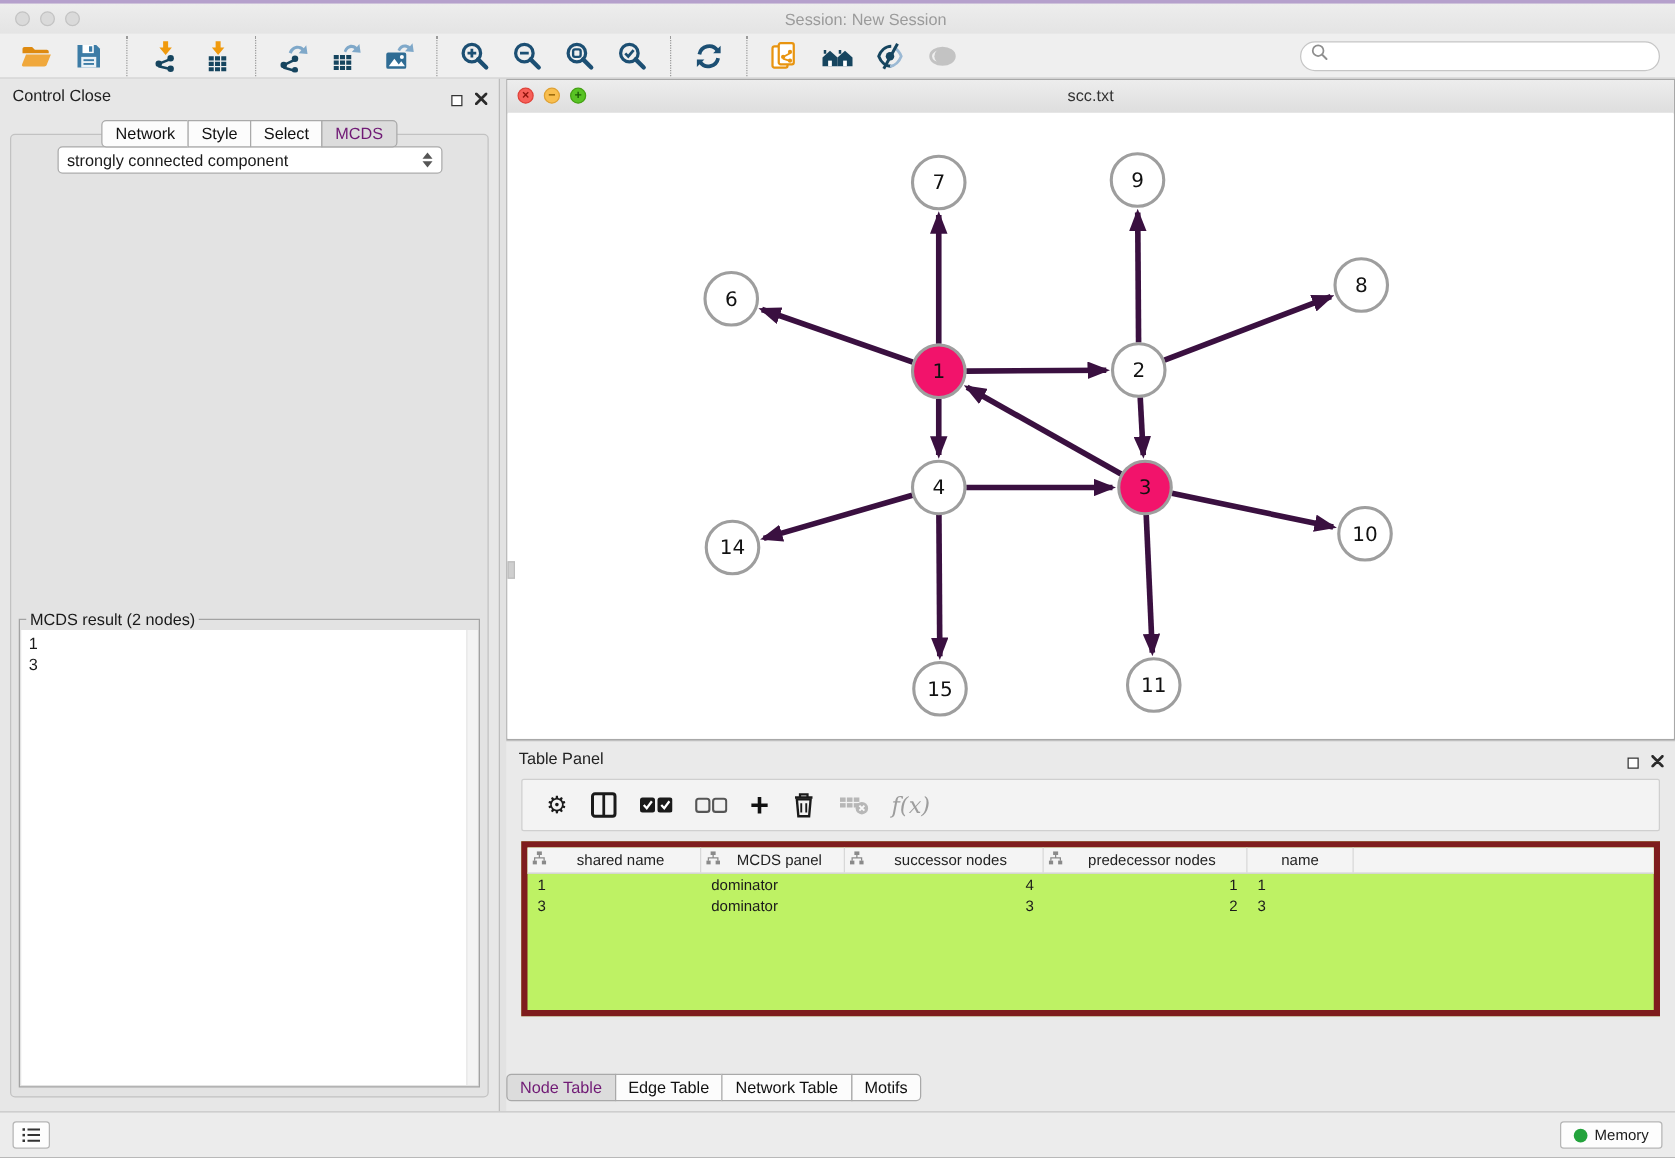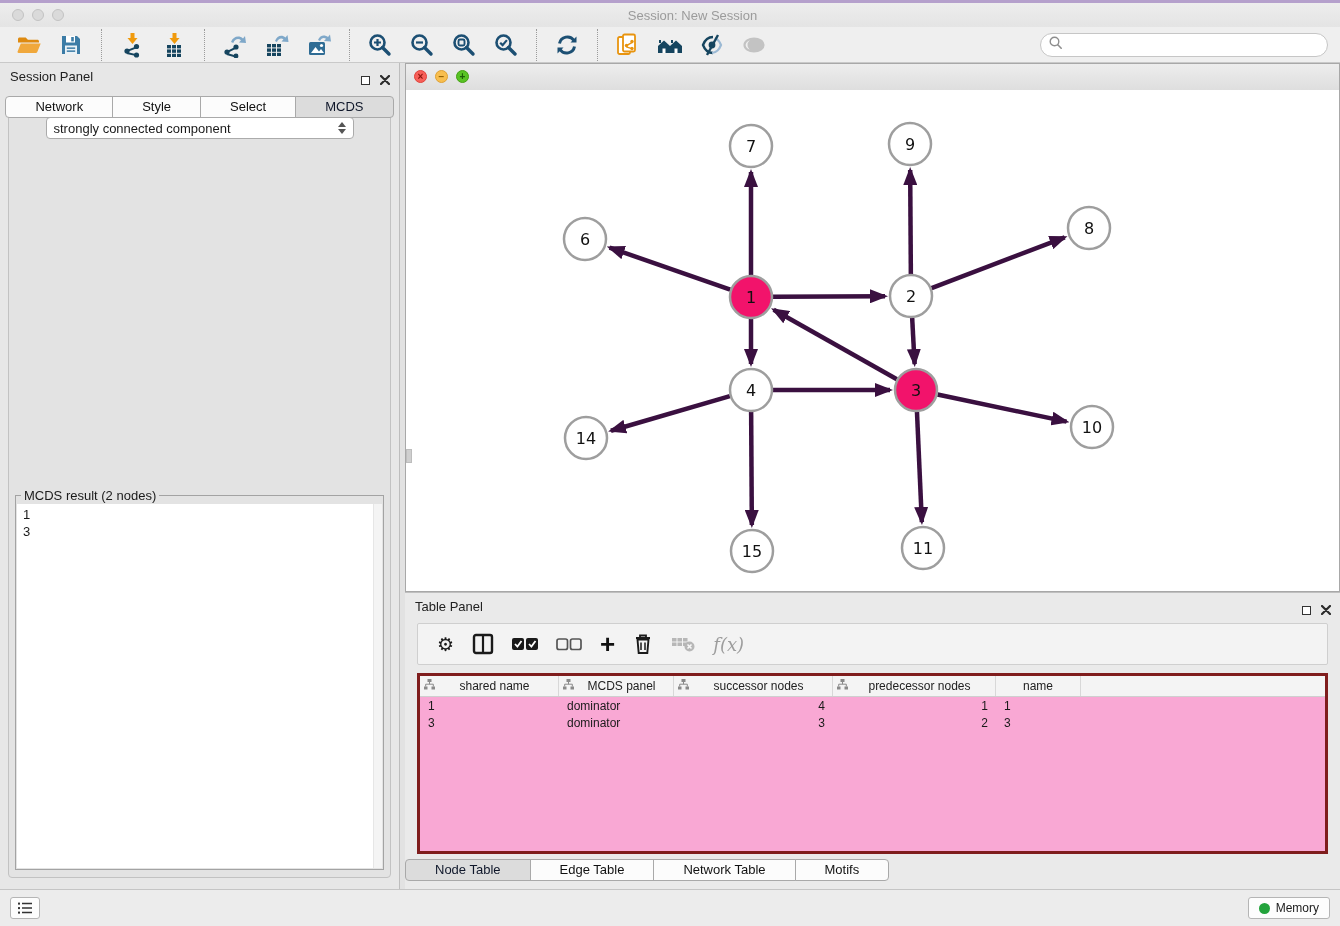--- a/index.html
+++ b/index.html
@@ -20,24 +20,24 @@
   .search-wrap{margin-left:auto;margin-right:12px;width:288px;height:24px;background:#fff;border:1px solid #C6C6C6;
                border-radius:13px;display:flex;align-items:center;padding-left:7px;box-sizing:border-box;}
   .search-wrap input{border:none;outline:none;flex:1;font-size:13px;background:transparent;font-family:inherit;}
   
   .main{position:absolute;top:63px;left:0;right:0;bottom:36px;background:#E2E2E2;}
   
   .control-panel{position:absolute;left:0;top:0;width:400px;height:100%;background:#E7E7E7;border-right:1px solid #BDBDBD;box-sizing:border-box;}
   .panel-title{position:absolute;left:10px;top:6px;font-size:13px;color:#222;}
   .panel-btns{position:absolute;right:9px;top:8px;display:flex;gap:10px;align-items:center;}
   .cp-tabs{position:absolute;top:33px;left:0;right:0;display:flex;justify-content:center;z-index:2;}
-  .tab{height:20px;line-height:20px;padding:0 29px;font-size:13px;background:#FCFCFC;border:1px solid #A9A9A9;margin-left:-1px;color:#111;}
+  .tab{height:20px;line-height:20px;padding:0 10px;font-size:13px;background:#FCFCFC;border:1px solid #A9A9A9;margin-left:-1px;color:#111;}
   .tab:first-child{border-radius:4px 0 0 4px;margin-left:0;}
   .tab:last-child{border-radius:0 4px 4px 0;}
-  .tab.active{background:#DCDCDC;color:#0f172a;}
+  .tab.active{background:#DCDCDC;color:#701a75;}
   .cp-body{position:absolute;left:8px;right:8px;top:44px;bottom:12px;background:#E3E3E3;border:1px solid #C2C2C2;border-radius:4px;}
   .opt-label{margin-top:28px;text-align:center;font-size:13px;}
   .dropdown{margin:9px auto 0;width:308px;height:22px;background:#fff;border:1px solid #ABABAB;border-radius:4px;
             display:flex;align-items:center;padding:0 7px;box-sizing:border-box;font-size:13px;}
   .dd-stepper{margin-left:auto;display:flex;flex-direction:column;gap:2px;}
   .dd-stepper i{width:0;height:0;border-left:4px solid transparent;border-right:4px solid transparent;display:block;}
   .dd-up{border-bottom:5px solid #555;}
   .dd-down{border-top:5px solid #555;}
   .btn-row{margin-top:12px;display:flex;justify-content:center;gap:14px;}
   .btn{height:21px;line-height:19px;padding:0 13px;background:#fff;border:1px solid #ABABAB;border-radius:4px;font-size:13px;}
@@ -58,21 +58,21 @@
   .nw-canvas{position:absolute;top:26px;left:0;right:0;bottom:0;background:#fff;overflow:hidden;}
   .pane-handle{position:absolute;left:0;top:385px;width:4px;height:12px;background:#CFCFCF;border:1px solid #BDBDBD;}
   
   .table-panel{position:absolute;left:405px;top:529px;width:935px;bottom:0;background:#EAEAEA;border-top:1px solid #BFBFBF;box-sizing:border-box;}
   .tp-toolbar{position:absolute;left:12px;right:12px;top:30px;height:42px;background:#F3F3F3;border:1px solid #CFCFCF;border-radius:2px;
               display:flex;align-items:center;padding-left:10px;box-sizing:border-box;}
   .tp-icon{margin:0 9px;display:flex;align-items:center;justify-content:center;}
   .gear-glyph{font-size:19px;color:#1a1a1a;line-height:1;}
   .plus-glyph{font-size:26px;font-weight:700;color:#111;line-height:20px;}
   .fx-glyph{font-family:"DejaVu Serif","Liberation Serif",serif;font-style:italic;font-size:18px;color:#9D9D9D;}
-  .tp-table{position:absolute;left:12px;right:12px;top:80px;height:181px;background:#f9a8d4;border:3px solid #7f1d1d;box-sizing:border-box;}
+  .tp-table{position:absolute;left:12px;right:12px;top:80px;height:140px;background:#bef264;border:5px solid #7f1d1d;box-sizing:border-box;}
   .thead{display:flex;height:20px;background:#F4F4F4;border-bottom:1px solid #CFCFCF;font-size:12px;color:#222;}
   .th{display:flex;align-items:center;border-right:1px solid #D8D8D8;box-sizing:border-box;padding:0 4px;}
   .th .lbl{flex:1;text-align:center;}
   .c0{width:139px;} .c1{width:115px;} .c2{width:159px;} .c3{width:163px;} .c4{width:85px;}
   .trow{display:flex;height:17px;font-size:12px;align-items:center;}
   .trow:first-of-type{margin-top:2px;}
   .td{box-sizing:border-box;padding:0 8px;overflow:hidden;white-space:nowrap;}
   .ta-l{text-align:left;} .ta-r{text-align:right;}
   .tp-tabs{position:absolute;left:0;right:0;bottom:9px;display:flex;}
   
@@ -262,21 +262,21 @@
             <path d="M9.8 9.8l3.4 3.4" stroke="#8E8E8E" stroke-width="1.6" stroke-linecap="round"></path>
           </svg>
       </span>
       <input type="text" value="" style="">
     </div>
   </div>
 
   <div class="main">
 
     <div class="control-panel">
-      <div class="panel-title">Session Panel</div>
+      <div class="panel-title">Control Close</div>
       <div class="panel-btns">
         <span class="win-btn-sq"></span>
         <span>
           <svg width="10" height="10" viewBox="0 0 10 10">
               <path d="M1 1l8 8M9 1l-8 8" stroke="#2b2b2b" stroke-width="2.2" stroke-linecap="round"></path>
             </svg>
         </span>
       </div>
       <div class="cp-tabs">
         <span class="tab">Network</span>
@@ -303,20 +303,21 @@
       </div>
     </div>
 
     <div class="network-window">
       <div class="nw-titlebar">
         <div class="nw-lights">
           <span class="nw-light nw-red">×</span>
           <span class="nw-light nw-yellow">−</span>
           <span class="nw-light nw-green">+</span>
         </div>
+        <div class="nw-title">scc.txt</div>
       </div>
       <div class="nw-canvas">
         <svg id="graph-svg" width="933" height="501" viewBox="0 0 933 501" font-family="DejaVu Sans, Liberation Sans, sans-serif">
           <defs>
             <marker id="arrowhead" markerUnits="userSpaceOnUse" markerWidth="18" markerHeight="14" refX="15" refY="7" orient="auto">
               <path id="arrow-path" d="M0 0 L18 7 L0 14 Z" fill="#3A1040"></path>
             </marker>
           </defs>
         <line x1="345" y1="185" x2="345" y2="82" stroke="#3A1040" stroke-width="4.5" marker-end="url(#arrowhead)"></line>
             <line x1="324.23121807335133" y1="199.7434376400866" x2="203.54492409513023" y2="157.5759373344431" stroke="#3A1040" stroke-width="4.5" marker-end="url(#arrowhead)"></line>

